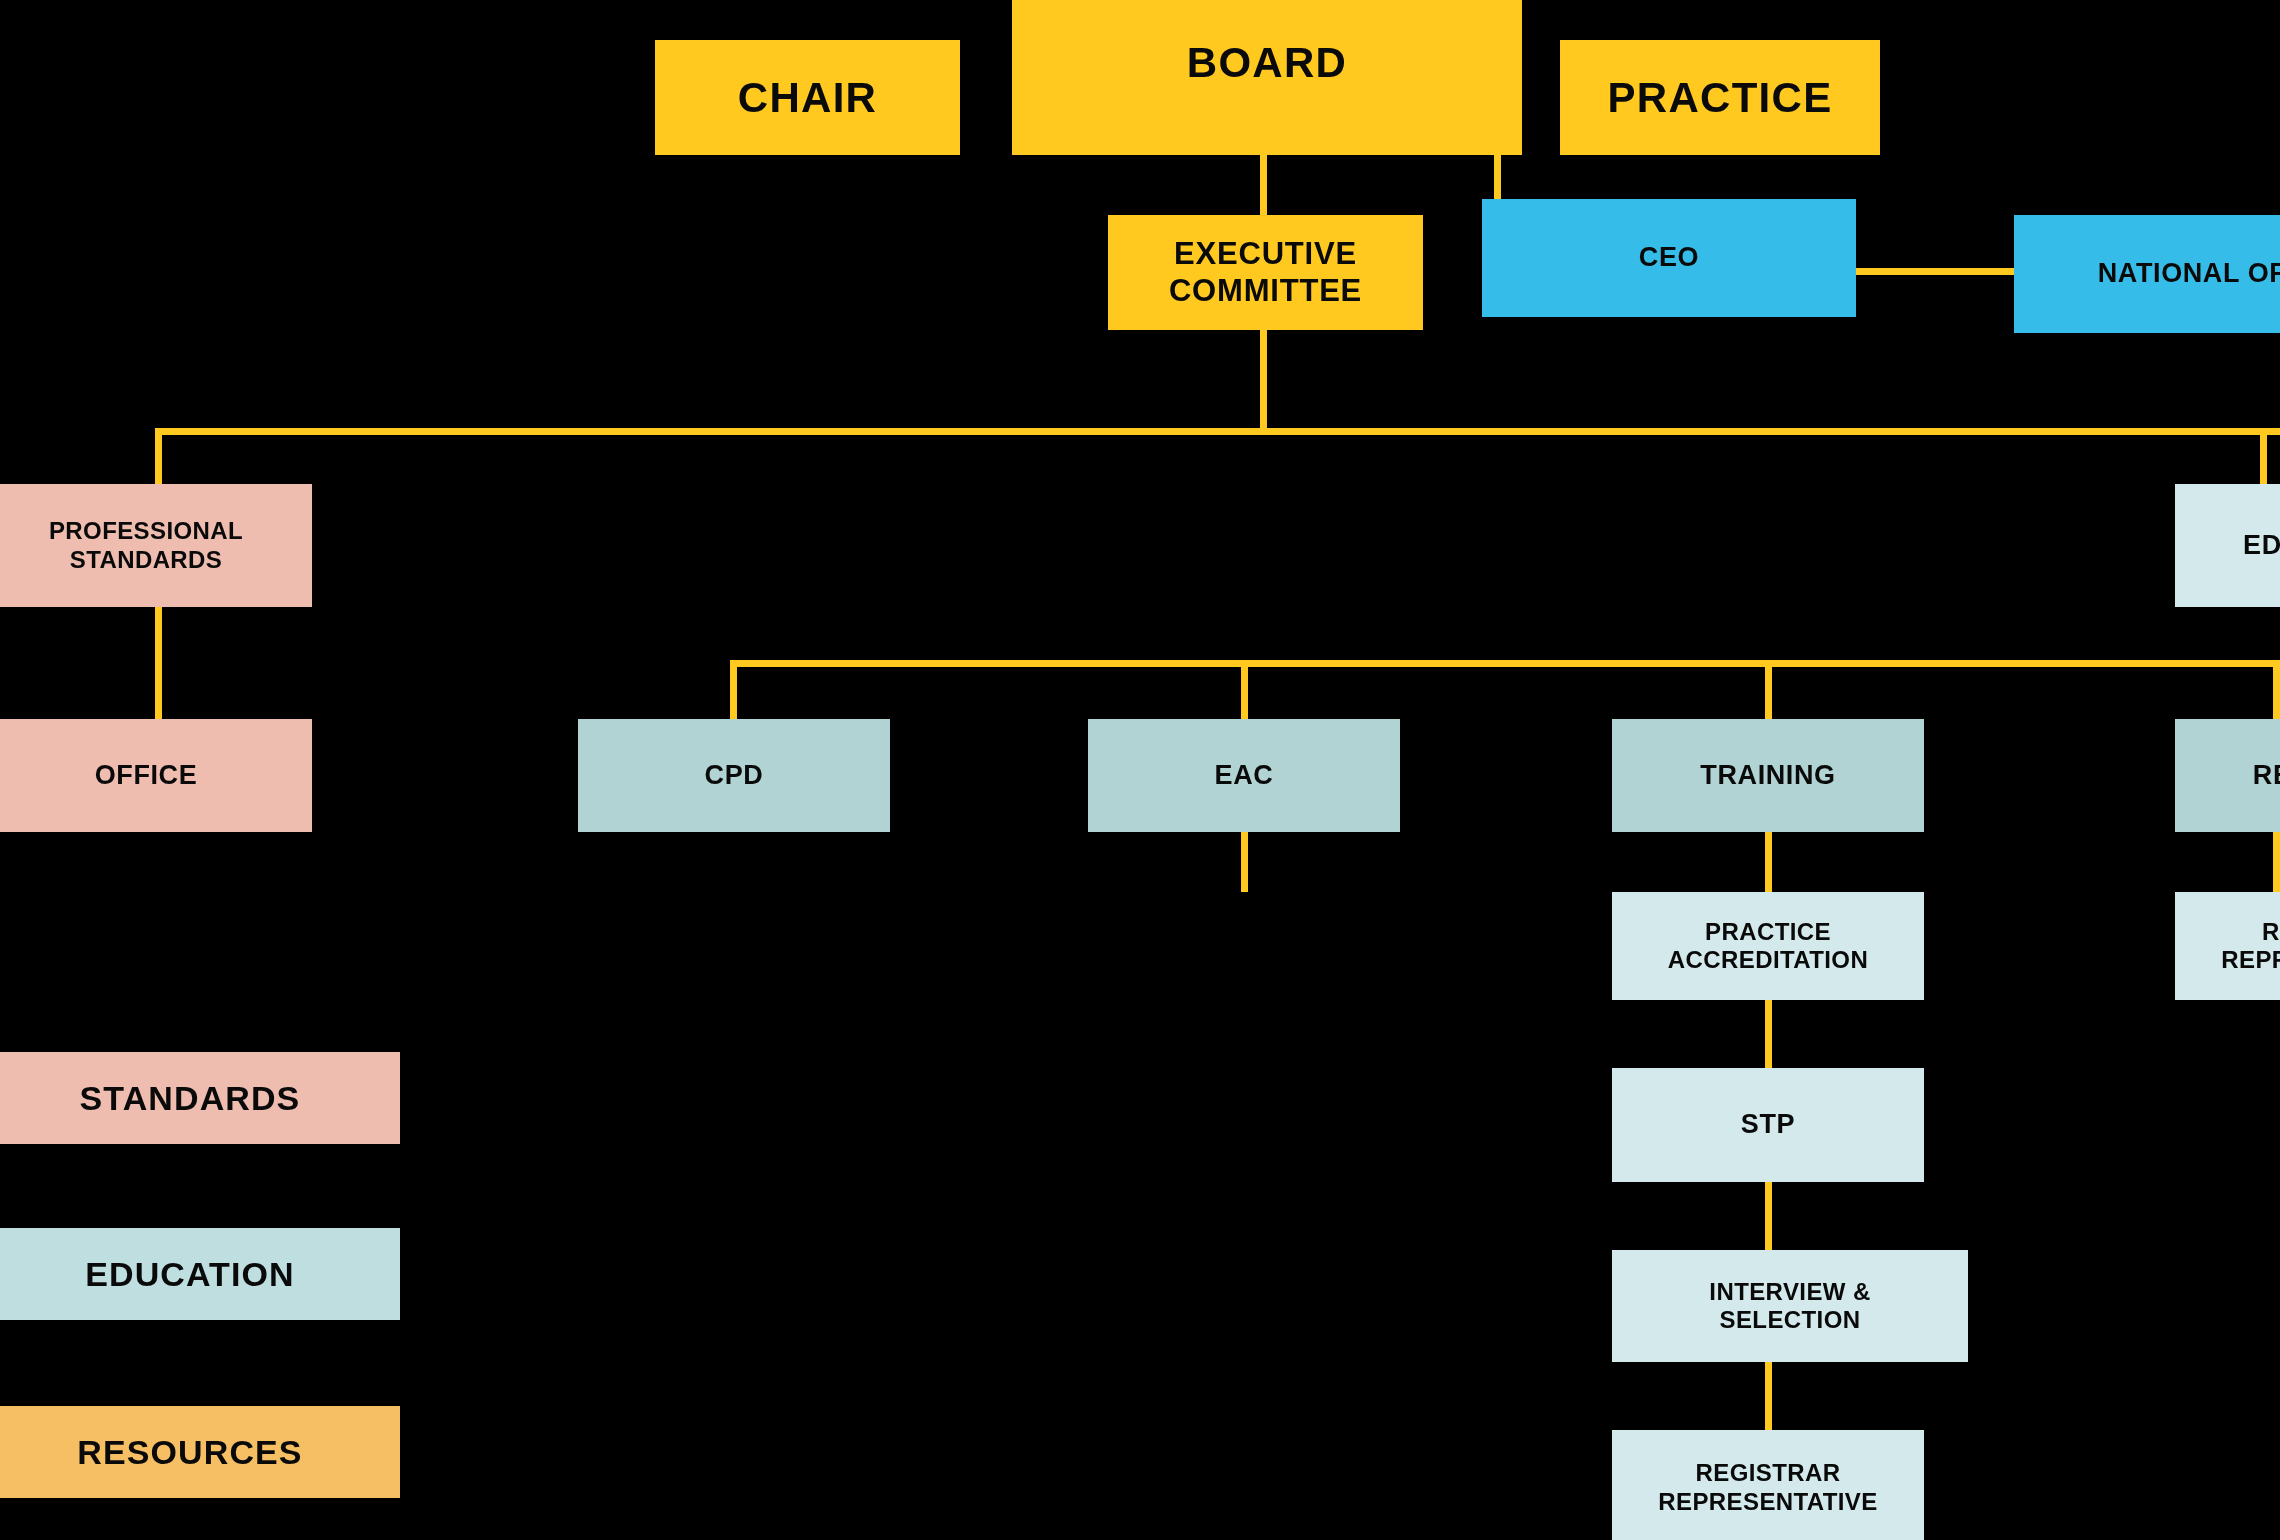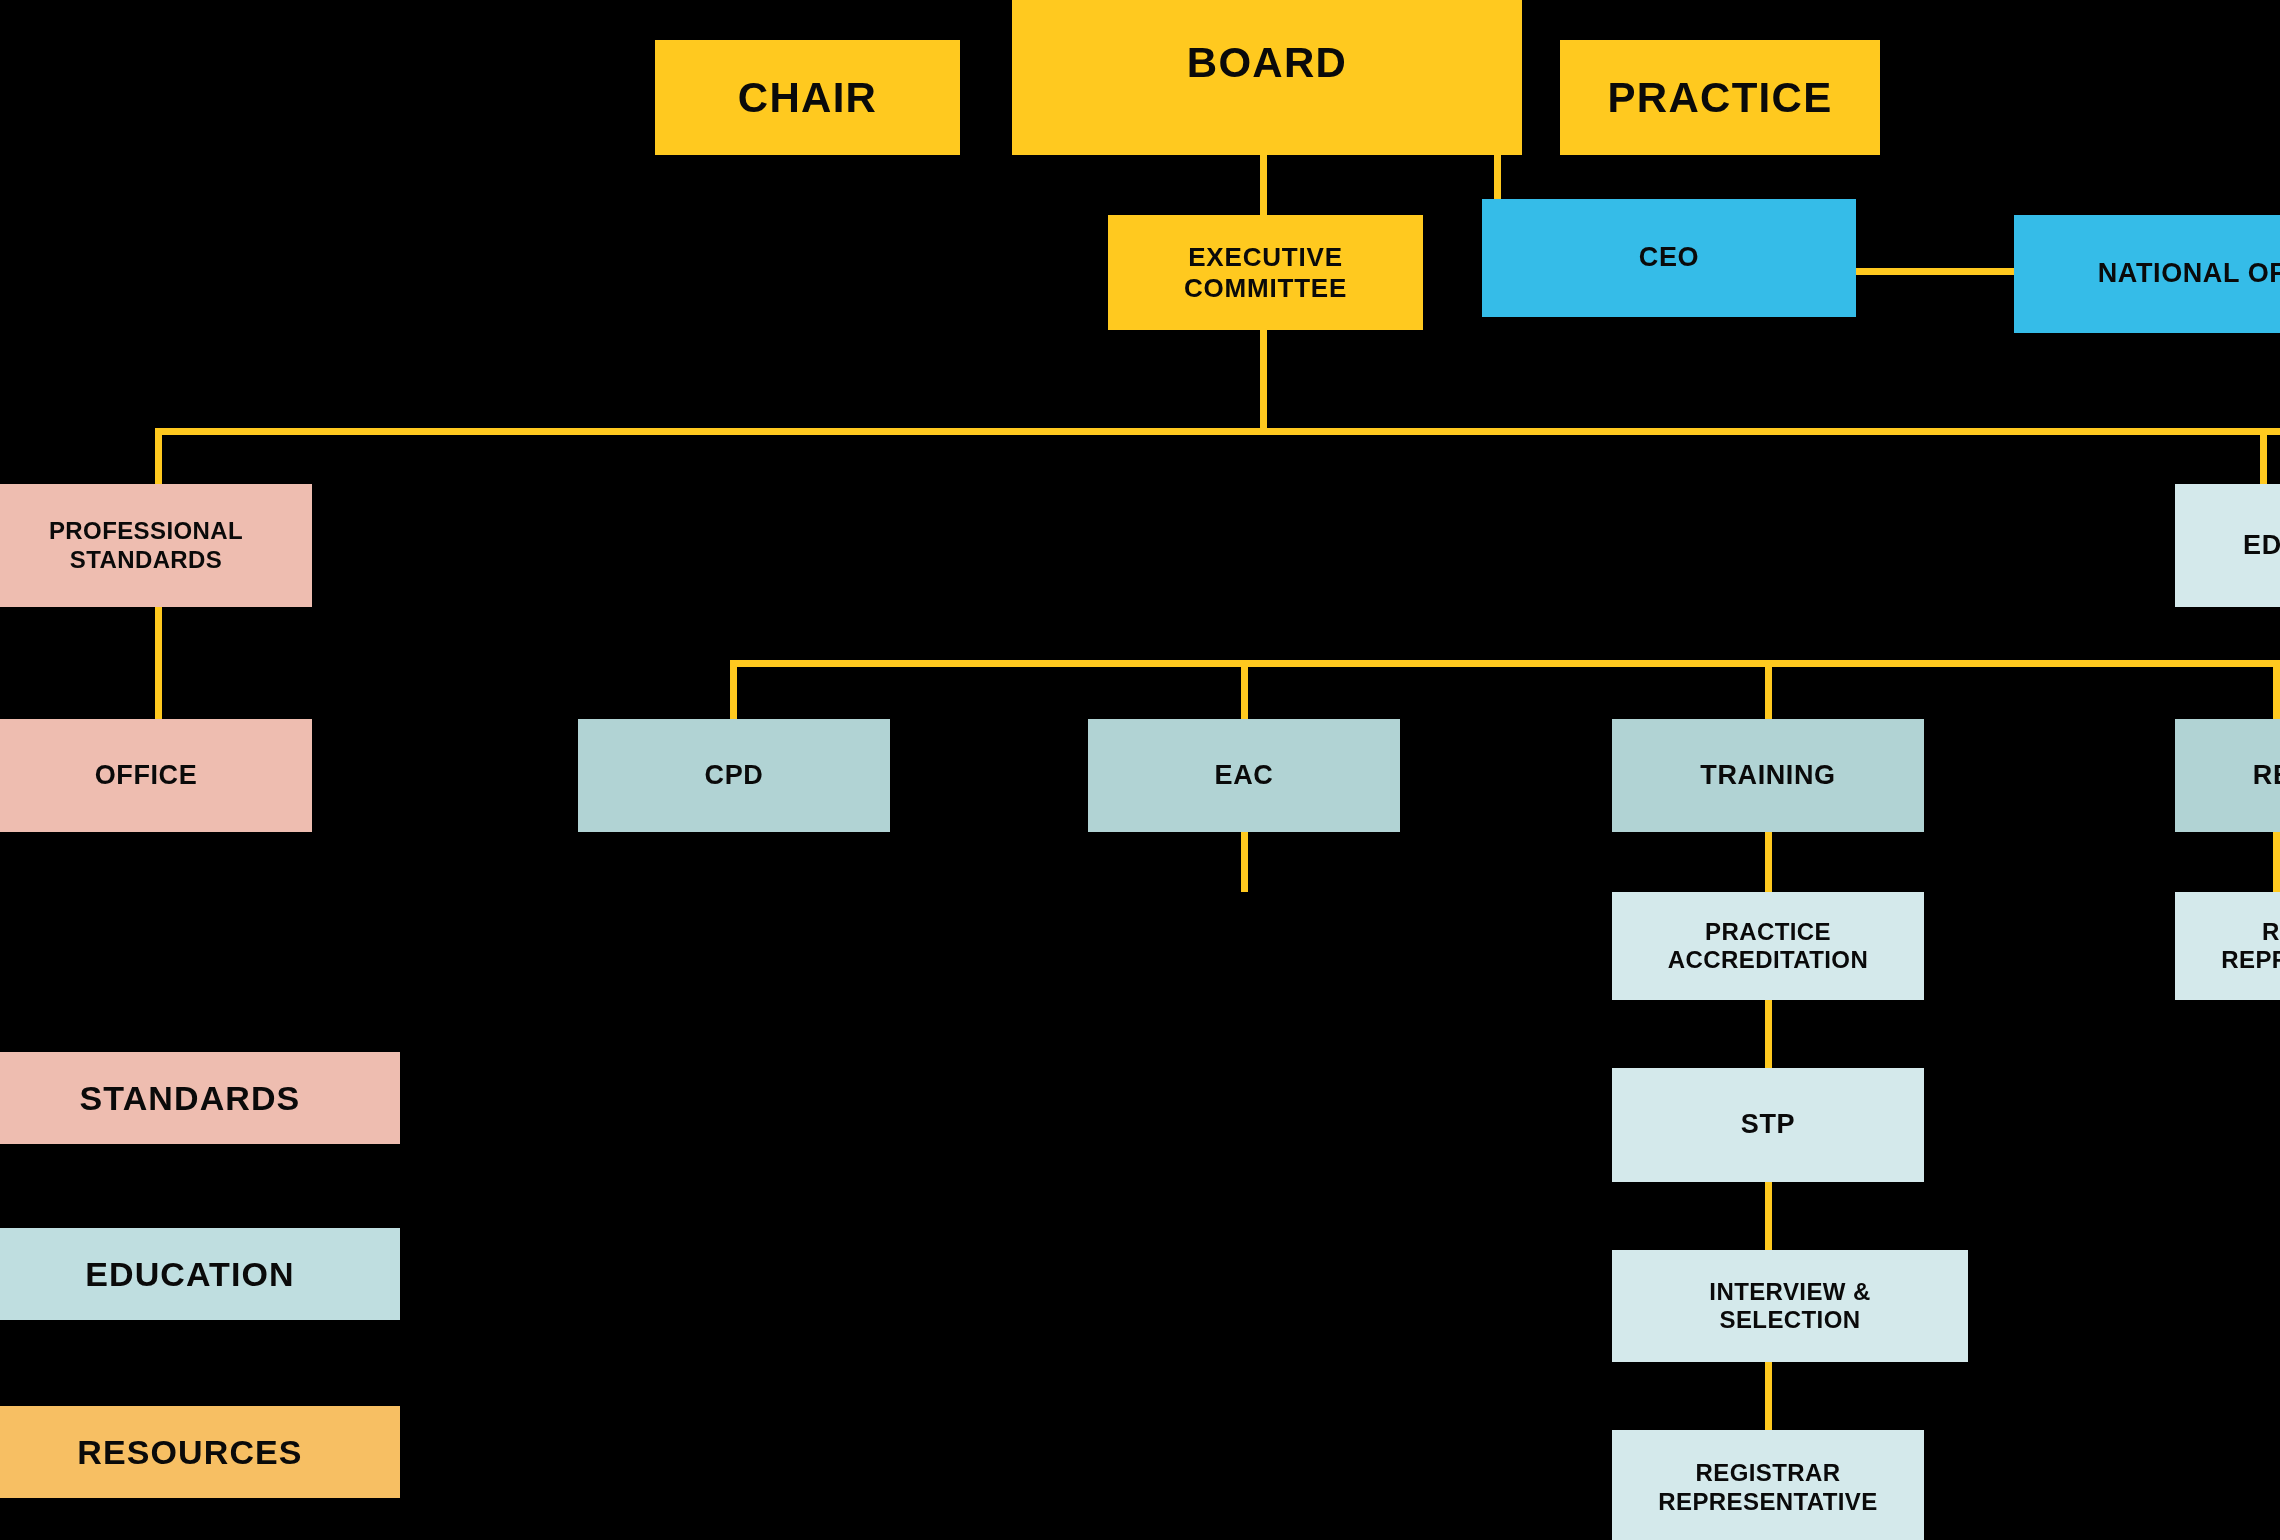--- a/index.html
+++ b/index.html
@@ -37,21 +37,21 @@
   .c-yellow   { background: #FFC91F; }
   .c-blue     { background: #35BCE8; }
   .c-pink     { background: #EEBDB0; }
   .c-teal     { background: #B1D3D4; }
   .c-paleblue { background: #D4E9EB; }
 
   
   .t-huge  { font-size: 42px; font-weight: 700; letter-spacing: 1.3px; }
   .t-big   { font-size: 34px; font-weight: 700; letter-spacing: 1.1px; }
   .t-mid   { font-size: 27px; font-weight: 700; letter-spacing: 0.6px; }
-  .t-reg   { font-size: 26px; font-weight: 600; letter-spacing: 0.8px; }
+  .t-reg   { font-size: 31px; font-weight: 600; letter-spacing: 0.8px; }
   .t-small { font-size: 24px; font-weight: 700; letter-spacing: 0.4px; }
 
   .conn {
     position: absolute;
     background: #FFC91F;
     z-index: 2;
   }
   .legend-box {
     position: absolute;
     display: flex;

